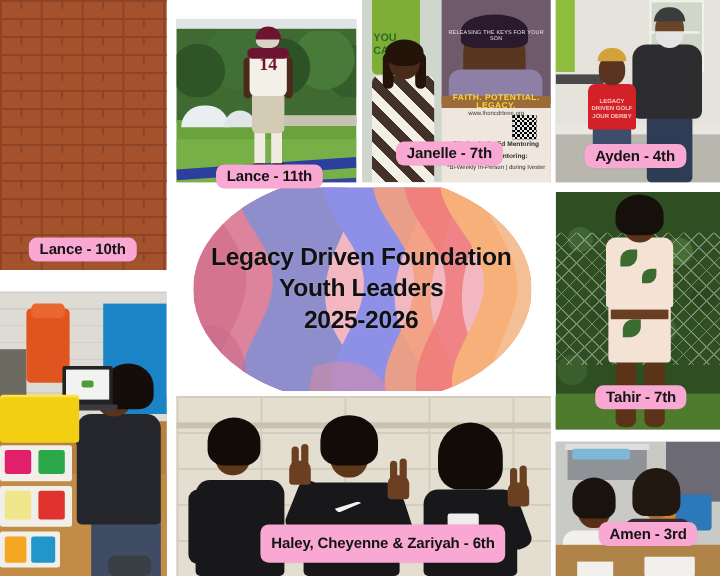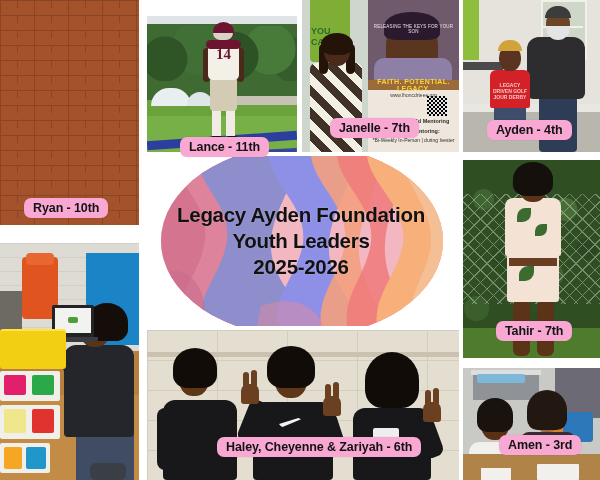--- a/index.html
+++ b/index.html
@@ -297,21 +297,21 @@
 </style>
 </head>
 <body>
 
 <div id="collage">
 
   <div class="tile" id="tile-ryan">
     <div class="scene">
       <div class="brick"></div>
     </div>
-    <div class="badge" style="left:24px;top:198px;height:20px;padding:0 9px;font-size:12.5px;">Ryan - 10th</div>
+    <div class="badge" style="left:24px;top:198px;height:20px;padding:0 9px;font-size:12.5px;">Lance - 10th</div>
   </div>
 
   <div class="tile" id="tile-lance">
     <div class="scene">
       <div class="l-sky"></div>
       <div class="l-trees"></div>
       <div class="l-trees2"></div>
       <div class="l-grass"></div>
       <div class="l-sideline"></div>
       <div class="l-tent"></div>
@@ -488,21 +488,21 @@
         <div class="gb" style="left:10px;top:56px;width:78px;height:72px;"></div>
         <div class="gf" style="left:32px;top:16px;width:32px;height:36px;"></div>
         <div class="gh" style="left:22px;top:0;width:54px;height:56px;"></div>
         <div class="gbadge" style="left:30px;top:76px;"></div>
         <div class="garm" style="left:76px;top:66px;width:20px;height:40px;transform:rotate(-20deg);"></div>
         <div class="ghand" style="left:80px;top:50px;width:18px;height:20px;"></div>
         <div class="gfinger" style="left:82px;top:38px;width:6px;height:16px;"></div>
         <div class="gfinger" style="left:90px;top:36px;width:6px;height:18px;"></div>
       </div>
     </div>
-    <div class="badge" style="left:70px;top:107px;height:20px;padding:0 9px;font-size:12.5px;">Haley, Cheyenne &amp; Zariyah - 6th</div>
+    <div class="badge" style="left:70px;top:107px;height:32px;padding:0 9px;font-size:12.5px;">Haley, Cheyenne &amp; Zariyah - 6th</div>
   </div>
 
   <div class="tile" id="tile-amen">
     <div class="scene">
       <div class="n-wall"></div>
       <div class="n-bg-people"></div>
       <div class="n-shelf"></div>
       <div class="n-shelf-top"></div>
       <div class="n-supplies"></div>
       <div class="n-chair"></div>
@@ -541,19 +541,19 @@
           <path d="M150,0 L214,0 C224,28 200,50 198,88 C196,126 220,144 222,170 L160,170 C156,138 180,118 184,86 C188,50 154,30 150,0 Z" fill="#f3a07f" opacity=".9"></path>
           <path d="M176,0 L238,0 C248,28 226,50 224,88 C222,126 244,144 246,170 L186,170 C182,138 206,118 210,86 C214,50 180,30 176,0 Z" fill="#ef7a7a" opacity=".85"></path>
           <path d="M206,0 L282,0 L282,170 L216,170 C212,138 238,118 242,86 C246,50 210,30 206,0 Z" fill="#f7b07a"></path>
           <path d="M240,0 L282,0 L282,170 L248,170 C246,138 268,116 270,86 C272,52 244,30 240,0 Z" fill="#f4c199" opacity=".9"></path>
           <path d="M0,118 C24,106 48,128 44,170 L0,170 Z" fill="#c96c8c" opacity=".6"></path>
           <path d="M100,150 C130,138 156,150 162,170 L96,170 Z" fill="#e08aa0" opacity=".5"></path>
         </g>
       </svg>
     </div>
     <div id="title-stack">
-      <div class="tl tl1">Legacy Ayden Foundation</div>
+      <div class="tl tl1">Legacy Driven Foundation</div>
       <div class="tl tl2">Youth Leaders</div>
       <div class="tl tl3">2025-2026</div>
     </div>
   </div>
 
 </div>
 
 </body></html>

